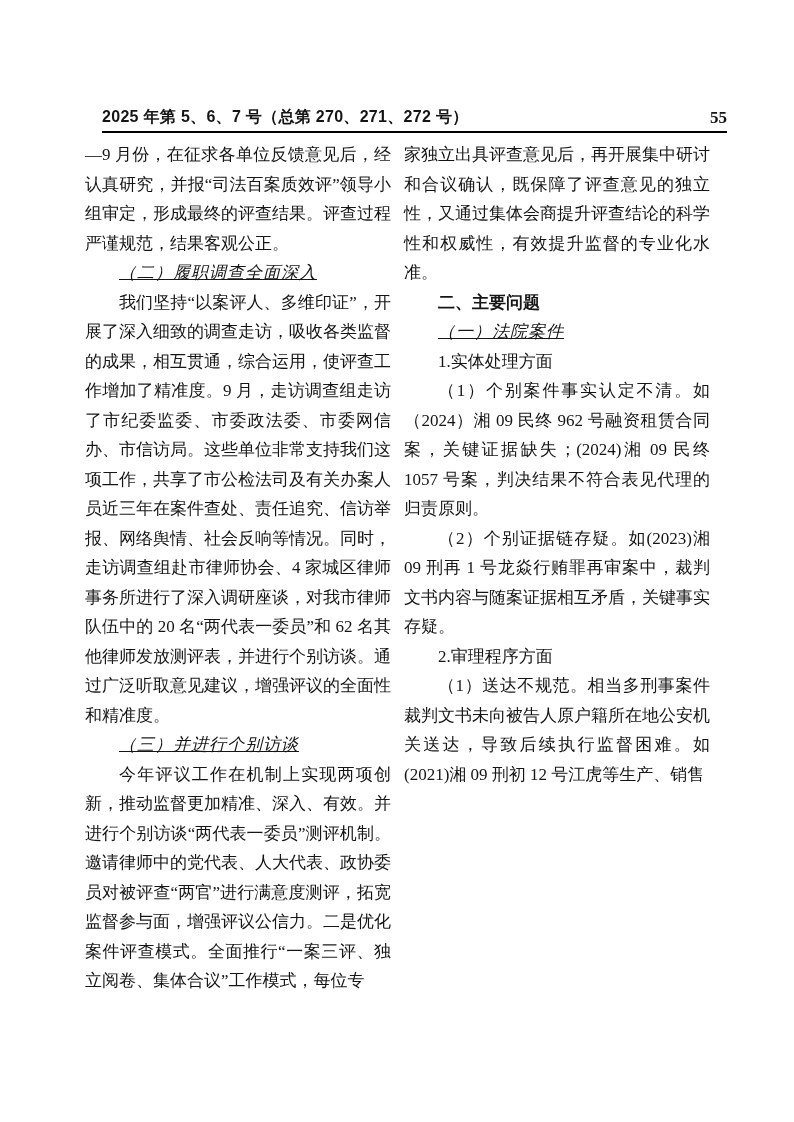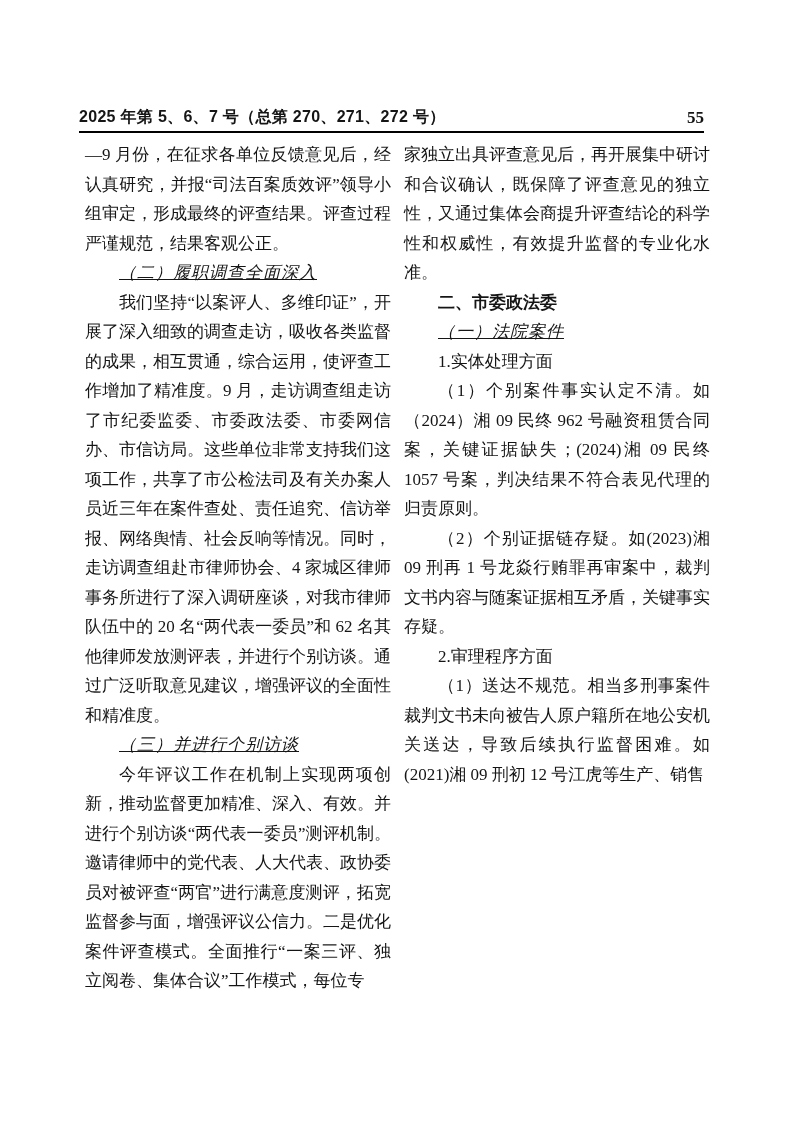--- a/index.html
+++ b/index.html
@@ -8,21 +8,21 @@
     width: 794px;
     height: 1122px;
     margin: 0 auto;
     background: #ffffff;
     color: #151515;
     font-family: "Liberation Serif", "DejaVu Serif", serif;
     overflow: hidden;
   }
   .header {
     position: absolute;
-    left: 79px;
+    left: 102px;
     top: 107px;
     width: 625px;
     display: flex;
     justify-content: space-between;
     align-items: flex-end;
     border-bottom: 2px solid #000000;
     padding-bottom: 3px;
   }
   .header-title {
     font-family: "Liberation Sans", "DejaVu Sans", sans-serif;
@@ -73,21 +73,21 @@
   <div class="columns">
     <div class="col" id="col-left">
         <p class="flush">—9 月份，在征求各单位反馈意见后，经认真研究，并报“司法百案质效评”领导小组审定，形成最终的评查结果。评查过程严谨规范，结果客观公正。</p>
         <p class="h-kai">（二）履职调查全面深入</p>
         <p>我们坚持“以案评人、多维印证”，开展了深入细致的调查走访，吸收各类监督的成果，相互贯通，综合运用，使评查工作增加了精准度。9 月，走访调查组走访了市纪委监委、市委政法委、市委网信办、市信访局。这些单位非常支持我们这项工作，共享了市公检法司及有关办案人员近三年在案件查处、责任追究、信访举报、网络舆情、社会反响等情况。同时，走访调查组赴市律师协会、4 家城区律师事务所进行了深入调研座谈，对我市律师队伍中的 20 名“两代表一委员”和 62 名其他律师发放测评表，并进行个别访谈。通过广泛听取意见建议，增强评议的全面性和精准度。</p>
         <p class="h-kai">（三）并进行个别访谈</p>
         <p>今年评议工作在机制上实现两项创新，推动监督更加精准、深入、有效。并进行个别访谈“两代表一委员”测评机制。邀请律师中的党代表、人大代表、政协委员对被评查“两官”进行满意度测评，拓宽监督参与面，增强评议公信力。二是优化案件评查模式。全面推行“一案三评、独立阅卷、集体合议”工作模式，每位专</p>
       </div>
     <div class="col" id="col-right">
         <p class="flush">家独立出具评查意见后，再开展集中研讨和合议确认，既保障了评查意见的独立性，又通过集体会商提升评查结论的科学性和权威性，有效提升监督的专业化水准。</p>
-        <p class="h-hei">二、市委政法委</p>
+        <p class="h-hei">二、主要问题</p>
         <p class="h-kai">（一）法院案件</p>
         <p>1.实体处理方面</p>
         <p>（1）个别案件事实认定不清。如（2024）湘 09 民终 962 号融资租赁合同案，关键证据缺失；(2024)湘 09 民终 1057 号案，判决结果不符合表见代理的归责原则。</p>
         <p>（2）个别证据链存疑。如(2023)湘 09 刑再 1 号龙焱行贿罪再审案中，裁判文书内容与随案证据相互矛盾，关键事实存疑。</p>
         <p>2.审理程序方面</p>
         <p>（1）送达不规范。相当多刑事案件裁判文书未向被告人原户籍所在地公安机关送达，导致后续执行监督困难。如(2021)湘 09 刑初 12 号江虎等生产、销售</p>
       </div>
   </div>
 
 </div>

